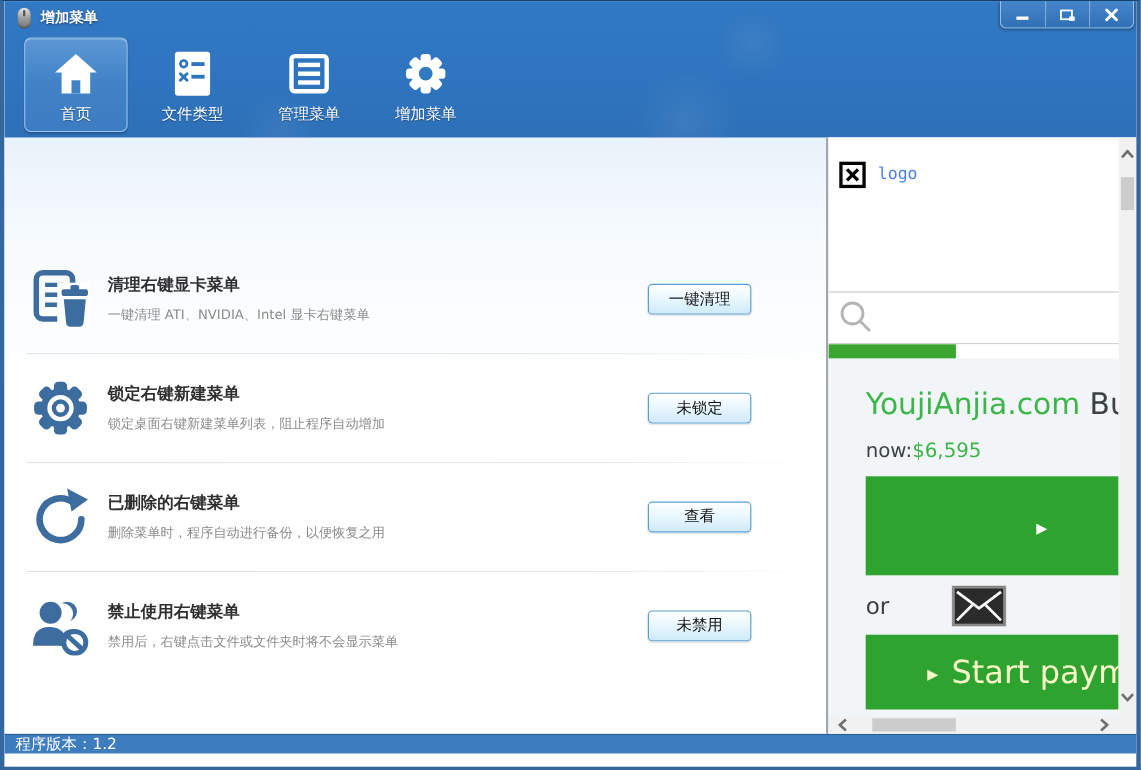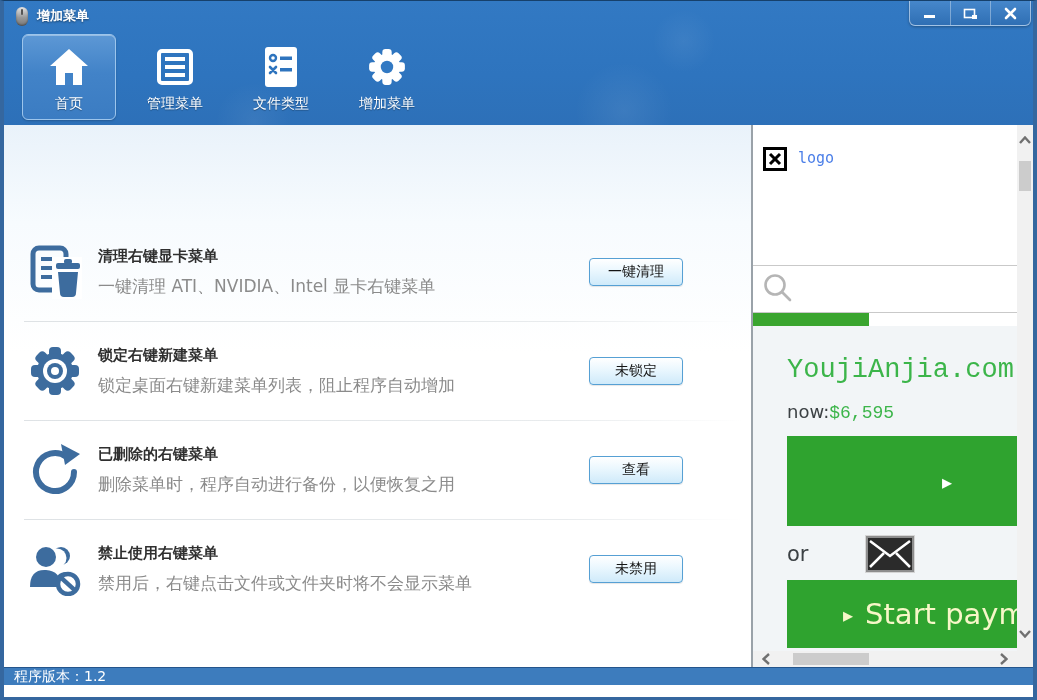--- a/index.html
+++ b/index.html
@@ -39,37 +39,37 @@
   .list-glyph i{display:block;width:20px;height:4px;background:#fff;}
   
   .main{display:flex;height:542px;}
   .left-pane{flex:1;background:linear-gradient(180deg,#e9f2fa 0%,#f7fbfe 18%,#ffffff 42%);}
   .rows{padding-top:98px;}
   .feat-row{height:98px;display:flex;align-items:center;padding-left:24px;}
   .divider{height:1px;background:linear-gradient(90deg,#dee2e5,#e8ebed 75%,rgba(232,235,237,0));margin:0 8px 0 20px;}
   .feat-icon{width:54px;height:54px;flex:none;margin-right:16px;}
   .feat-text{flex:1;min-width:0;}
   .feat-title{font-size:15px;font-weight:bold;color:#2f2f2f;margin-bottom:9px;}
-  .feat-desc{font-size:17px;color:#8b8b8b;}
+  .feat-desc{font-size:12px;color:#8b8b8b;}
   .feat-btn{width:94px;height:28px;margin-right:68px;flex:none;border:1px solid #56a0d4;border-radius:4px;
     background:linear-gradient(180deg,#ffffff,#eaf7fe 45%,#cfeafa);font-size:14px;color:#141414;
     display:flex;align-items:center;justify-content:center;box-shadow:0 1px 1px rgba(0,0,0,.1);cursor:default;
     font-family:"DejaVu Sans","Liberation Sans",sans-serif;}
   
   .right-panel{width:282px;position:relative;background:#fff;border-left:2px solid #9aa2a9;overflow:hidden;}
   .web-content{position:absolute;left:0;top:0;right:16px;bottom:16px;overflow:hidden;background:#fff;}
   .logo-area{height:140px;padding:22px 0 0 10px;display:flex;align-items:flex-start;}
   .broken-img{width:24px;height:24px;border:3px solid #000;background:#fff;display:flex;align-items:center;justify-content:center;flex:none;}
   .logo-text{font-family:"DejaVu Sans Mono","Liberation Mono",monospace;font-size:15px;color:#4a7ee8;margin-left:11px;margin-top:2px;}
   .search-bar{height:48px;border-top:1px solid #c9c9c9;border-bottom:1px solid #c9c9c9;display:flex;align-items:center;padding-left:9px;background:#fff;}
   .progress-track{height:13px;background:#fff;}
   .progress-fill{height:100%;background:#3aa52f;}
   .promo{background:#f2f5f7;height:calc(100% - 201px);padding:26px 0 0 34px;overflow:hidden;}
   .headline{font-size:27px;white-space:nowrap;letter-spacing:0;}
-  .brand{color:#3cb54a;font-family:Liberation Mono, monospace;}
+  .brand{color:#3cb54a;}
   .dark{color:#3c4144;}
   .price-line{font-size:18px;margin-top:16px;white-space:nowrap;}
   .green-btn{width:332px;height:90px;background:#2fa32f;color:#fff;display:flex;align-items:center;justify-content:center;
     font-size:29px;margin-top:13px;white-space:nowrap;cursor:pointer;}
   .green-btn .tri{font-size:20px;margin-right:12px;position:relative;top:1px;}
   .or-row{display:flex;align-items:center;margin-top:9px;height:38px;}
   .or-label{font-size:21px;color:#3c4144;}
   .envelope{margin-left:58px;width:48px;height:36px;background:#2b2b2b;border:2px solid #8d8d8d;box-shadow:0 0 0 1px #d5d5d5;display:block;cursor:pointer;}
   .green-btn.pay{height:68px;margin-top:7px;color:#f7f7c8;}
   
@@ -123,40 +123,40 @@
           <svg width="42" height="40" viewBox="0 0 42 40">
             <path d="M21 2 L40 19 L34 19 L34 38 L8 38 L8 19 L2 19 Z" fill="#fff"></path>
             <rect x="17" y="26" width="8" height="12" fill="#4283c8"></rect>
           </svg>
         </div>
         <div class="tab-label">首页</div>
       </div>
 
       <div class="tab">
         <div class="tab-icon">
-          <div class="list-glyph">
-              <i></i>
-              <i></i>
-              <i></i>
-            </div>
-        </div>
-        <div class="tab-label">管理菜单</div>
-      </div>
-
-      <div class="tab">
-        <div class="tab-icon">
           <svg width="34" height="42" viewBox="0 0 34 42">
             <rect x="1" y="1" width="32" height="40" rx="3" fill="#fff"></rect>
             <circle cx="9" cy="12" r="3" fill="none" stroke="#2e74be" stroke-width="2.4"></circle>
             <rect x="16" y="10.5" width="12" height="3.5" fill="#2e74be"></rect>
             <path d="M6 21 L12 27 M12 21 L6 27" stroke="#2e74be" stroke-width="2.6" stroke-linecap="round"></path>
             <rect x="16" y="22" width="12" height="3.5" fill="#2e74be"></rect>
           </svg>
         </div>
         <div class="tab-label">文件类型</div>
+      </div>
+
+      <div class="tab">
+        <div class="tab-icon">
+          <div class="list-glyph">
+              <i></i>
+              <i></i>
+              <i></i>
+            </div>
+        </div>
+        <div class="tab-label">管理菜单</div>
       </div>
 
       <div class="tab">
         <div class="tab-icon">
           <svg width="42" height="42" viewBox="0 0 54 54">
             <g fill="#fff">
               <rect x="4" y="21" width="46" height="12" rx="4"></rect>
               <rect x="4" y="21" width="46" height="12" rx="4" transform="rotate(45 27 27)"></rect>
               <rect x="4" y="21" width="46" height="12" rx="4" transform="rotate(90 27 27)"></rect>
               <rect x="4" y="21" width="46" height="12" rx="4" transform="rotate(135 27 27)"></rect>

